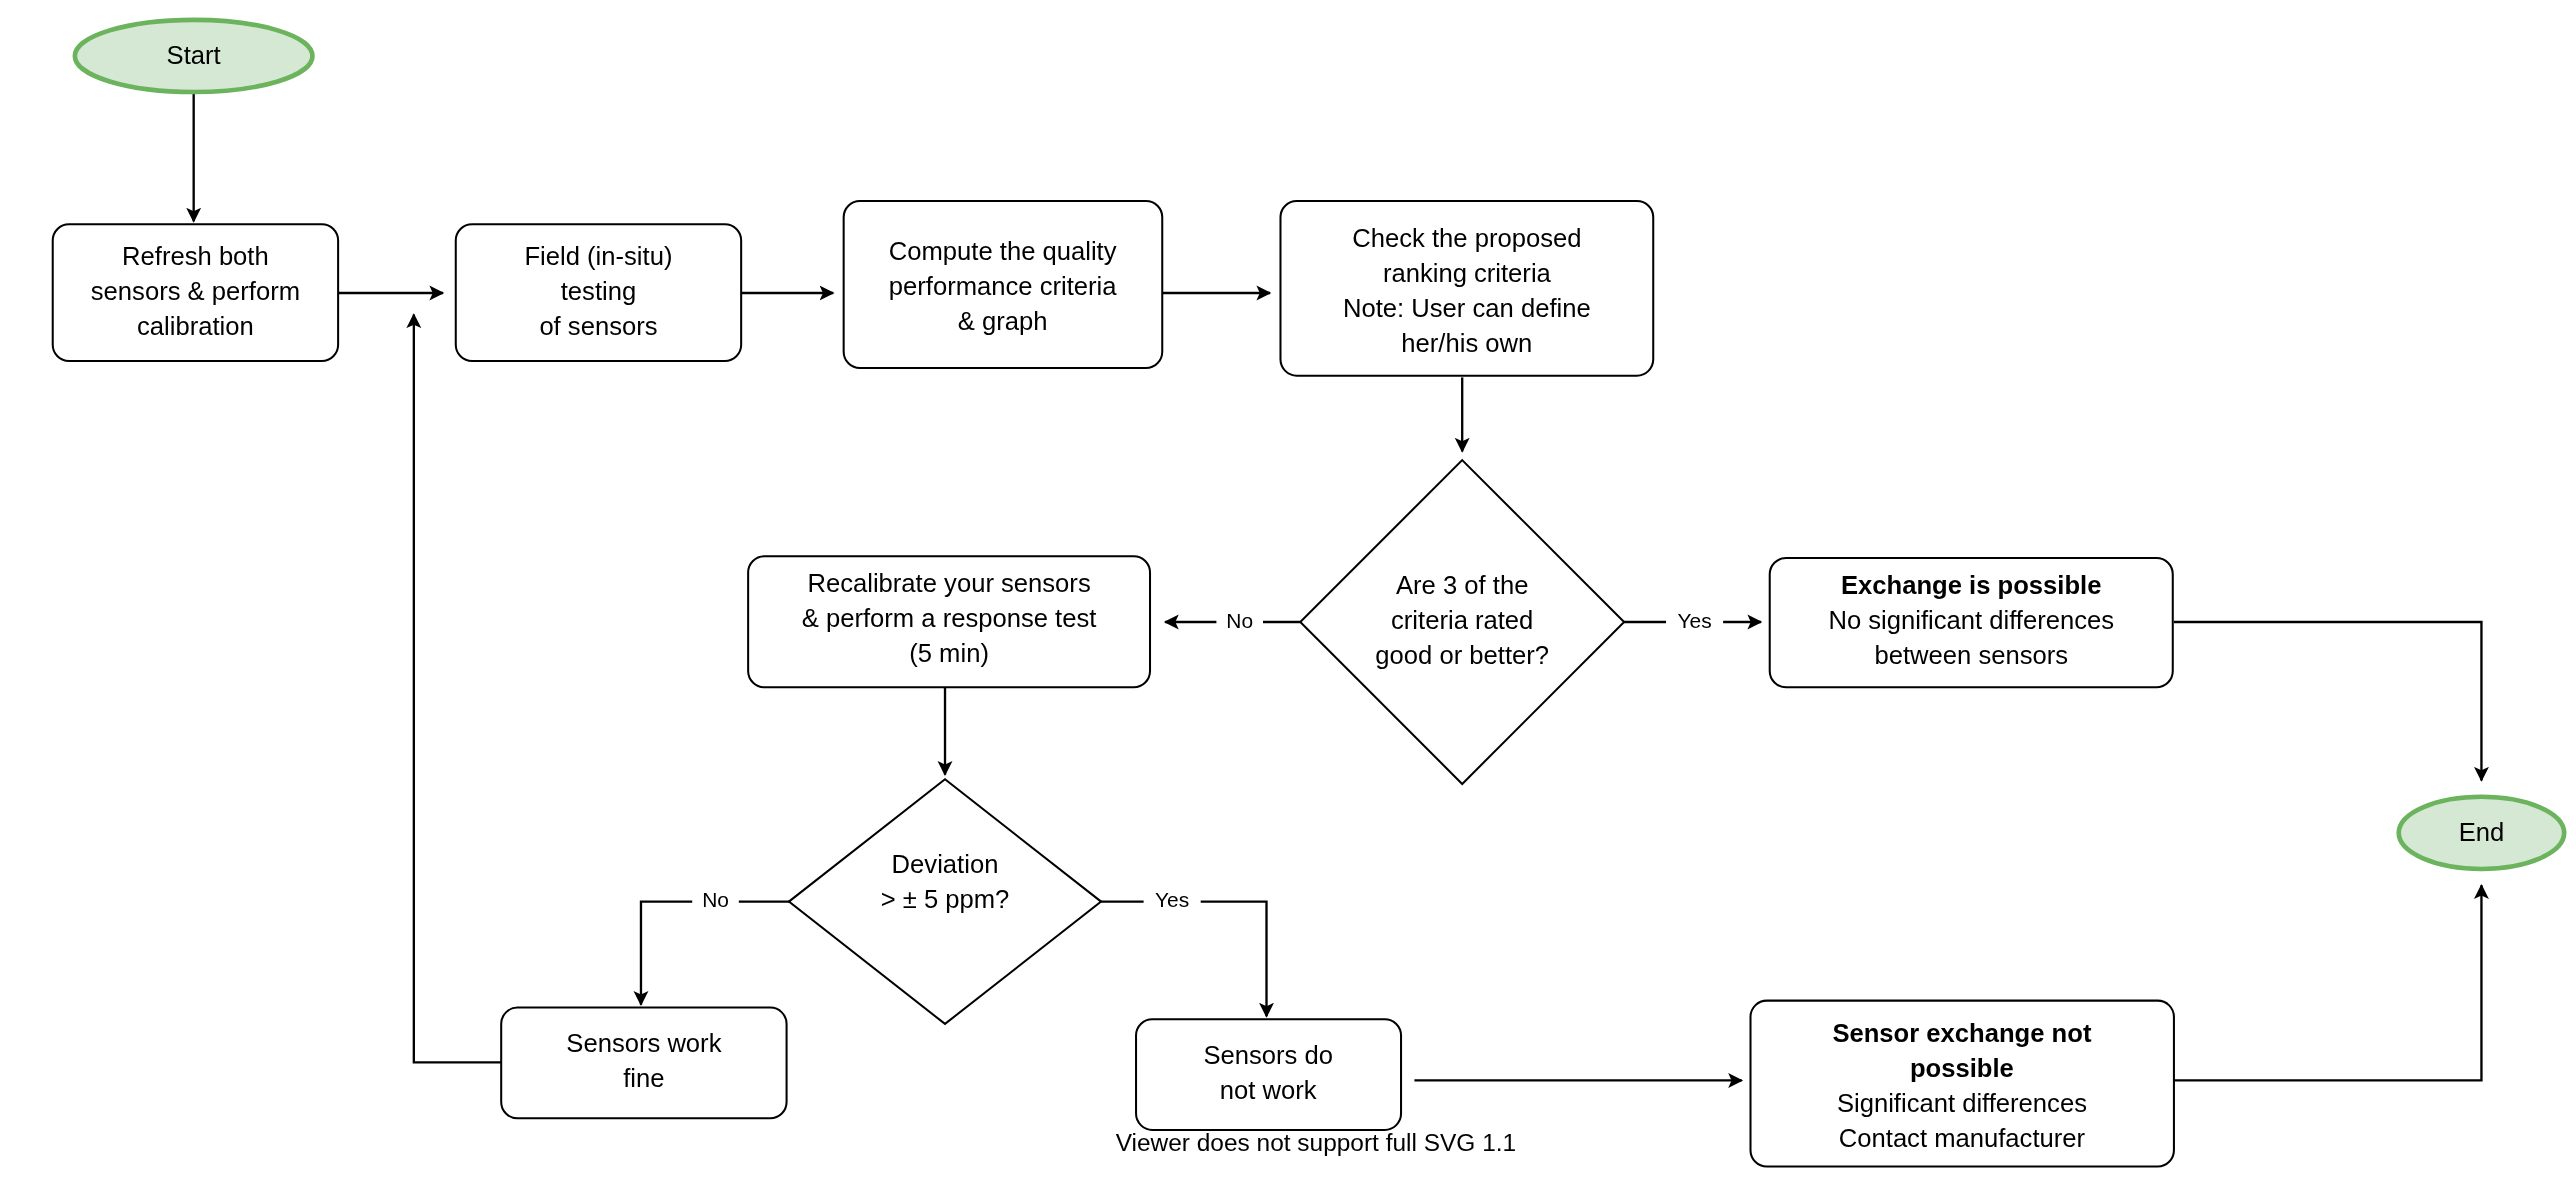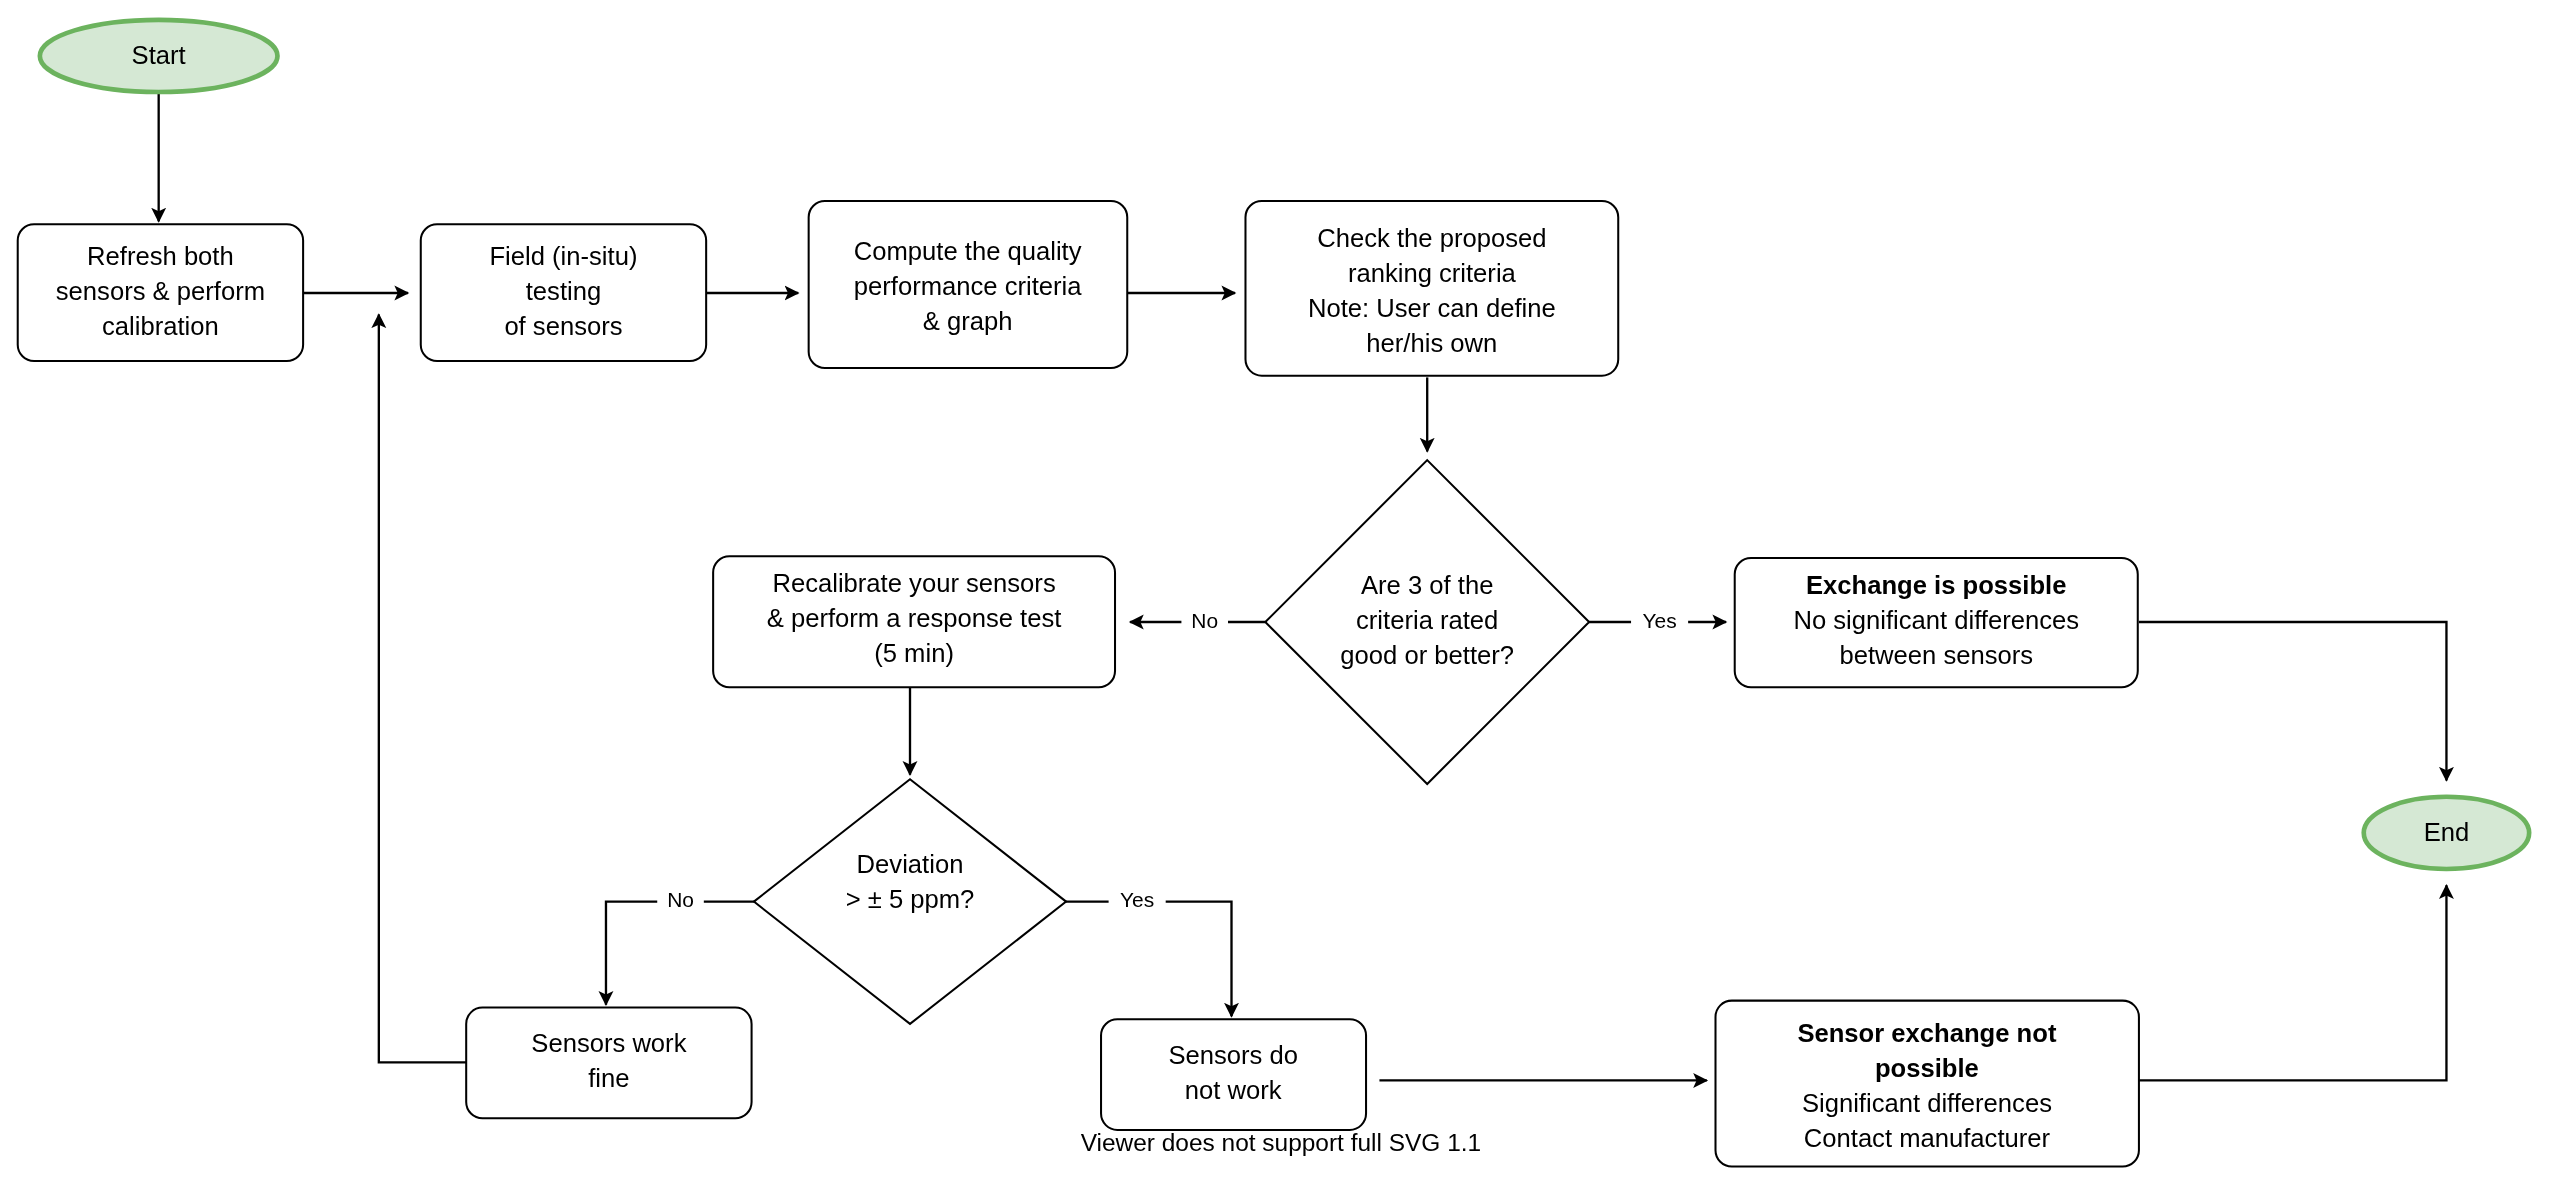--- a/index.html
+++ b/index.html
@@ -10,20 +10,21 @@
   body {
     width: 2576px;
     height: 1180px;
     font-family: "Liberation Sans", sans-serif;
     overflow: hidden;
   }
   #flow-root {
     position: relative;
     width: 2052px;
     height: 1180px;
+    padding-left: 35px;
   }
   svg#flow-svg {
     display: block;
     width: 2576px;
     height: 1180px;
   }
   .node-shape {
     fill: #ffffff;
     stroke: #000000;
     stroke-width: 3.5;

